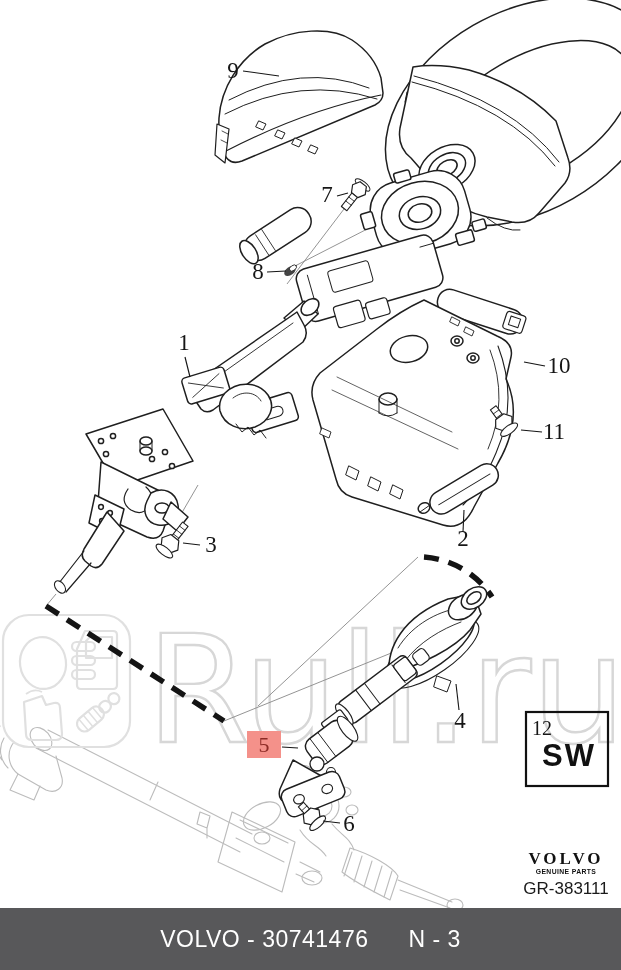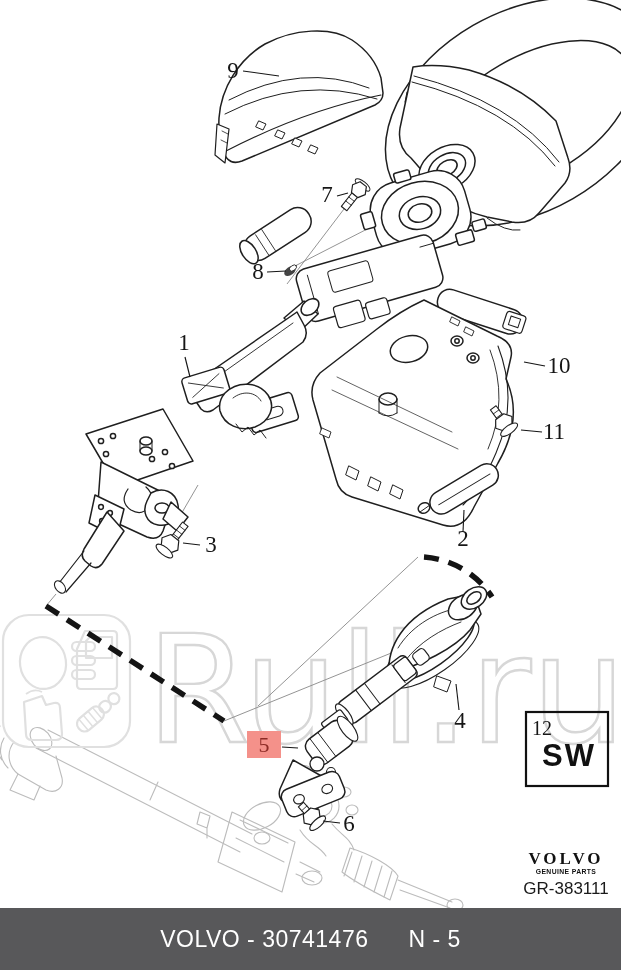--- a/index.html
+++ b/index.html
@@ -327,15 +327,15 @@
 
   <g stroke="none">
     <text class="volvo" x="566" y="864" text-anchor="middle">VOLVO</text>
     <text class="tagline" x="566" y="874" text-anchor="middle">GENUINE PARTS</text>
     <text class="grnum" x="566" y="894" text-anchor="middle">GR-383111</text>
   </g>
 </svg>
 
 <div class="footer" style="background: rgb(88, 88, 90);">
   <span>VOLVO - 30741476</span>
-  <span>N - 5</span>
+  <span>N - 3</span>
 </div>
 </div>
 
 </body></html>

